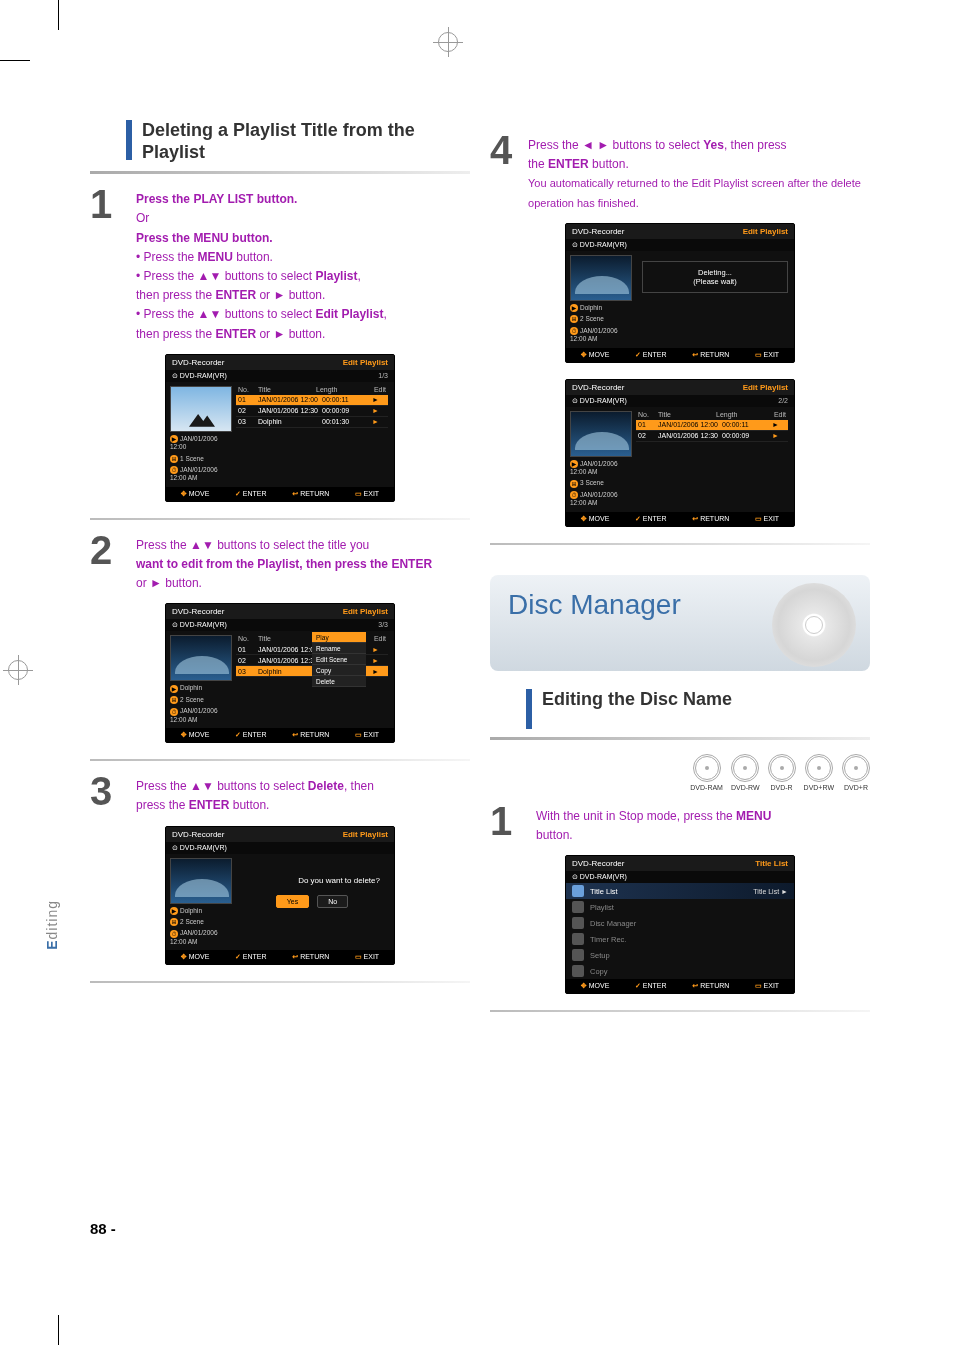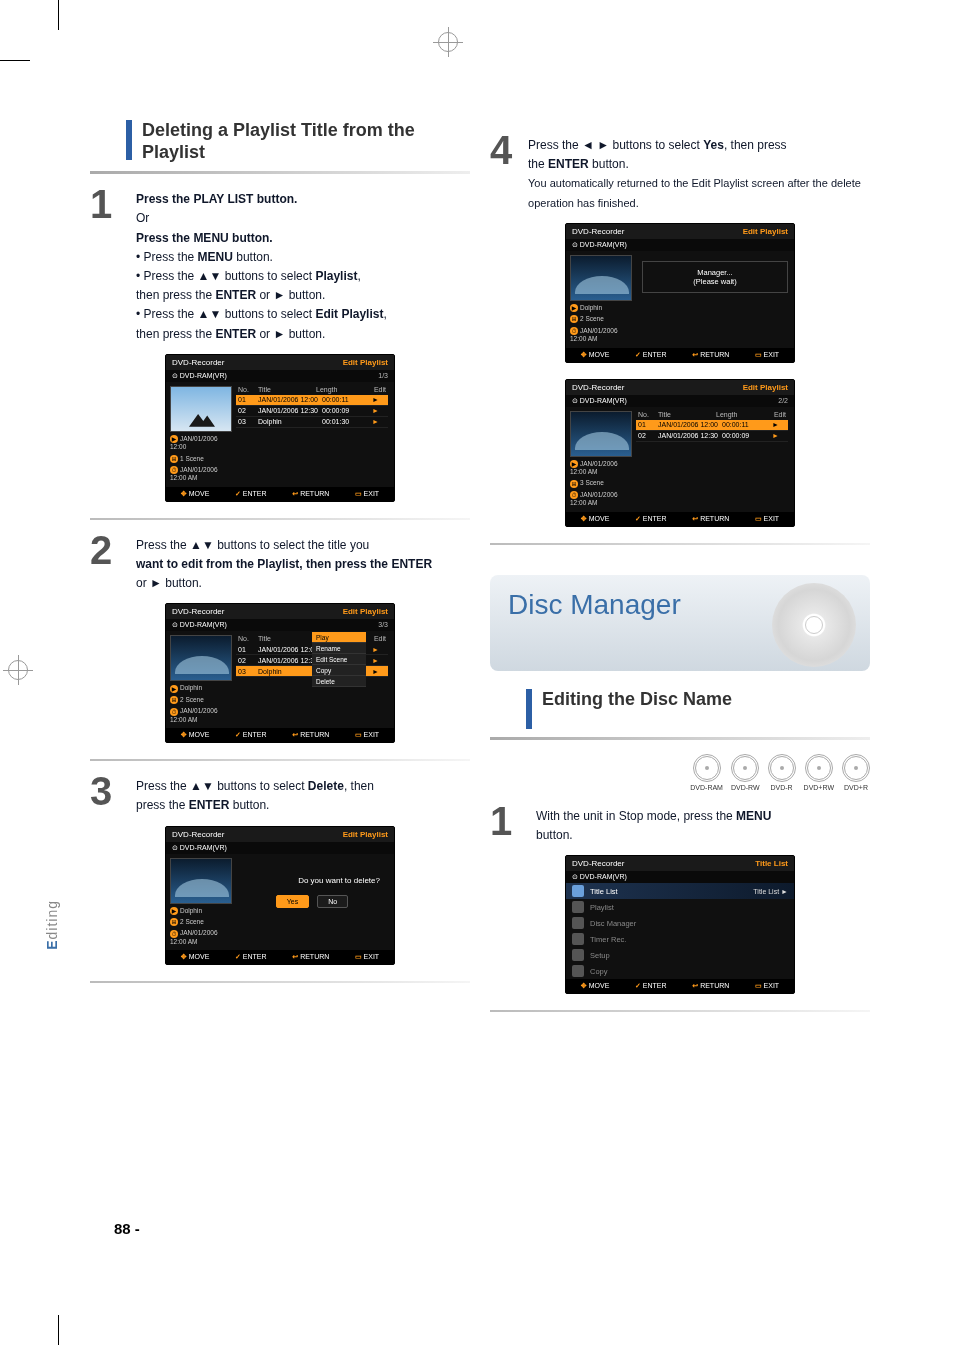--- a/index.html
+++ b/index.html
@@ -21,21 +21,21 @@
   .right-col { position:absolute; left:490px; top:120px; width:380px; }
 
   .section-title-row { display:flex; align-items:flex-start; gap:10px; margin-bottom:8px;margin-left:36px; }
   .blue-bar { width:6px; height:40px; background:#2c5fa5; flex-shrink:0; }
   .section-title { font-size:18px; font-weight:bold; color:#333; line-height:1.2; }
 
   .hr-gradient { height:3px; background:linear-gradient(to right,#aaa,#eee); margin:4px 0 14px 0; }
 
   .step-row { display:flex; gap:12px; margin:14px 0 6px 0; align-items:flex-start; }
   .step-num { font-size:40px; font-weight:bold; color:#555; line-height:0.8; width:34px; }
-  .step-text { font-size:12px; font-weight:bold; line-height:1.6; color:#0f172a; padding-top:2px; }
+  .step-text { font-size:12px; font-weight:bold; line-height:1.6; color:#a21caf; padding-top:2px; }
 
   .hr-thin { height:2px; background:linear-gradient(to right,#bbb,#f5f5f5); margin:10px 0; }
 
   .osd {
     width:230px; margin:10px auto 16px auto; background:#101010; color:#fff;
     font-size:8px; border-radius:2px; overflow:hidden; border:1px solid #000;
   }
   .osd-header { display:flex; justify-content:space-between; background:#1a1a1a; padding:3px 6px; font-size:8px; }
   .osd-header .rt { color:#ff9a1a; font-weight:bold; }
   .osd-sub { background:#0a0a0a; padding:2px 6px; font-size:7px; color:#bbb; display:flex; justify-content:space-between; }
@@ -99,21 +99,21 @@
   .menu-row .mi { width:12px;height:12px;background:#555;border-radius:2px;display:inline-block; }
   .menu-row.sel .mi { background:#6aa0dc; }
   .menu-row .mv { margin-left:auto; color:#ddd; font-size:7px; }
 
   .side-tab {
     position:absolute; left:44px; top:900px; font-size:14px; color:#888;
     writing-mode:vertical-rl; transform:rotate(180deg); letter-spacing:1px;
   }
   .side-tab b { color:#3a6fa8; font-weight:bold; }
 
-  .page-num { position:absolute; left:90px; top:1220px; font-size:15px; font-weight:bold;margin-left:24px; }
+  .page-num { position:absolute; left:90px; top:1220px; font-size:15px; font-weight:bold; }
 </style>
 </head>
 <body>
 
 <div class="crop-mark-v" style="left:58px;top:0"></div>
 <div class="crop-mark-h" style="left:0;top:60px;width:30px"></div>
 <div class="reg-mark" style="left:438px;top:32px"></div>
 <div class="crop-mark-v" style="left:58px;bottom:0;top:auto;height:30px"></div>
 <div class="reg-mark" style="left:8px;top:660px"></div>
 
@@ -331,21 +331,21 @@
       </div>
     <div class="osd-body">
       <div class="osd-thumb-col">
         <div class="thumb dl"></div>
         <div class="meta"><span class="i">▶</span><span>Dolphin</span></div>
         <div class="meta"><span class="i">⊞</span><span>2 Scene</span></div>
         <div class="meta"><span class="i">⏱</span><span>JAN/01/2006 12:00 AM</span></div>
       </div>
       <div class="osd-list">
         <div class="msg-box">
-          <div>Manager...</div>
+          <div>Deleting...</div>
           <div>(Please wait)</div>
         </div>
       </div>
     </div>
     <div class="osd-footer">
       <span><b>✥</b><span>MOVE</span></span>
       <span><b>✓</b><span>ENTER</span></span>
       <span><b>↩</b><span>RETURN</span></span>
       <span><b>▭</b><span>EXIT</span></span>
     </div>

